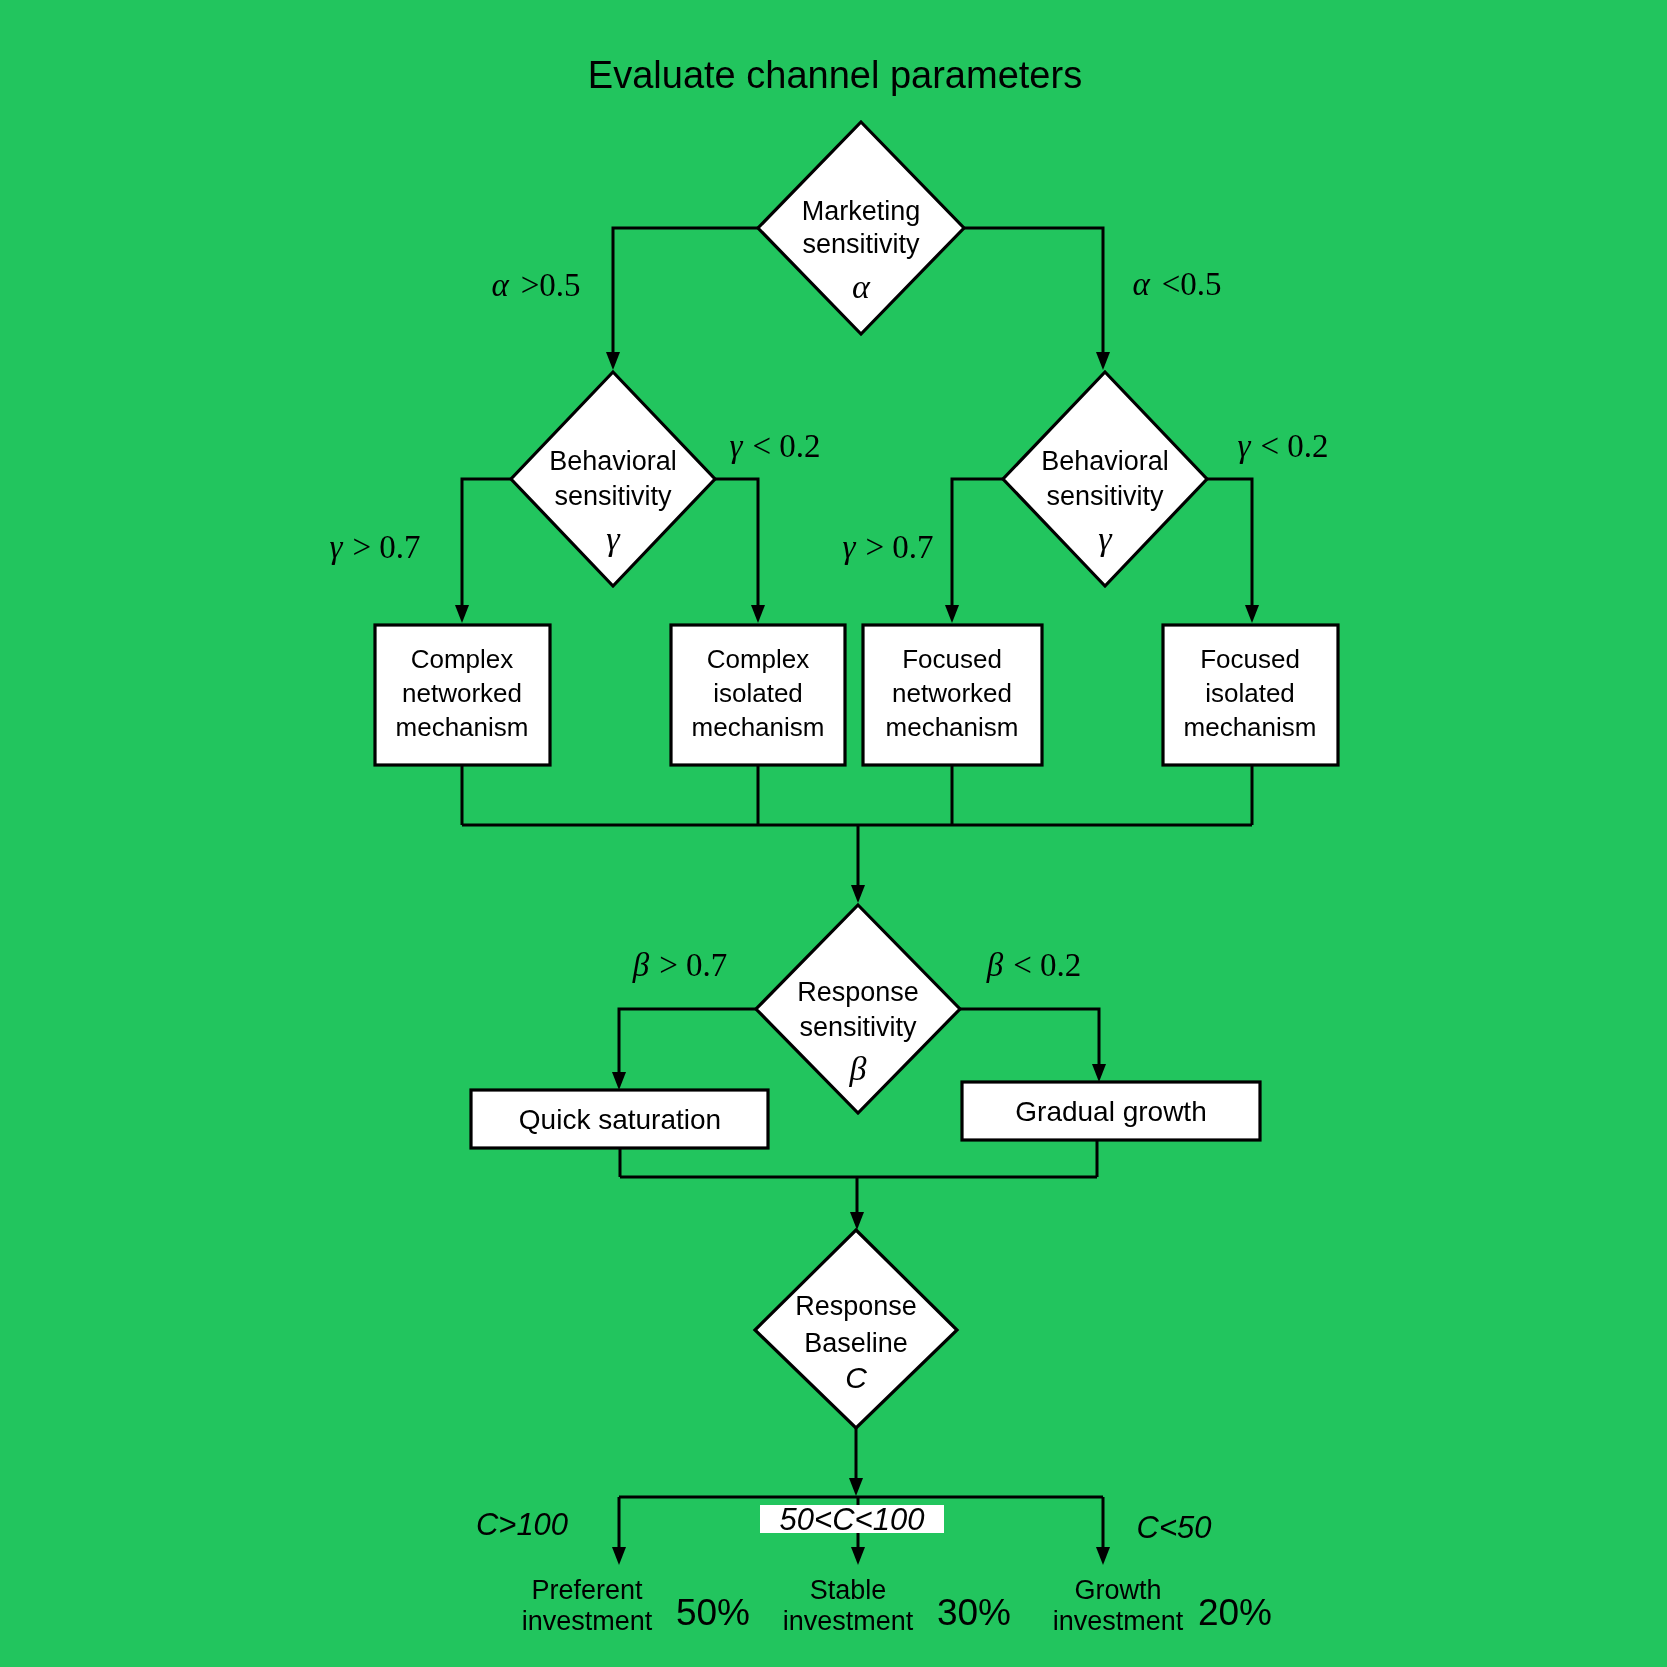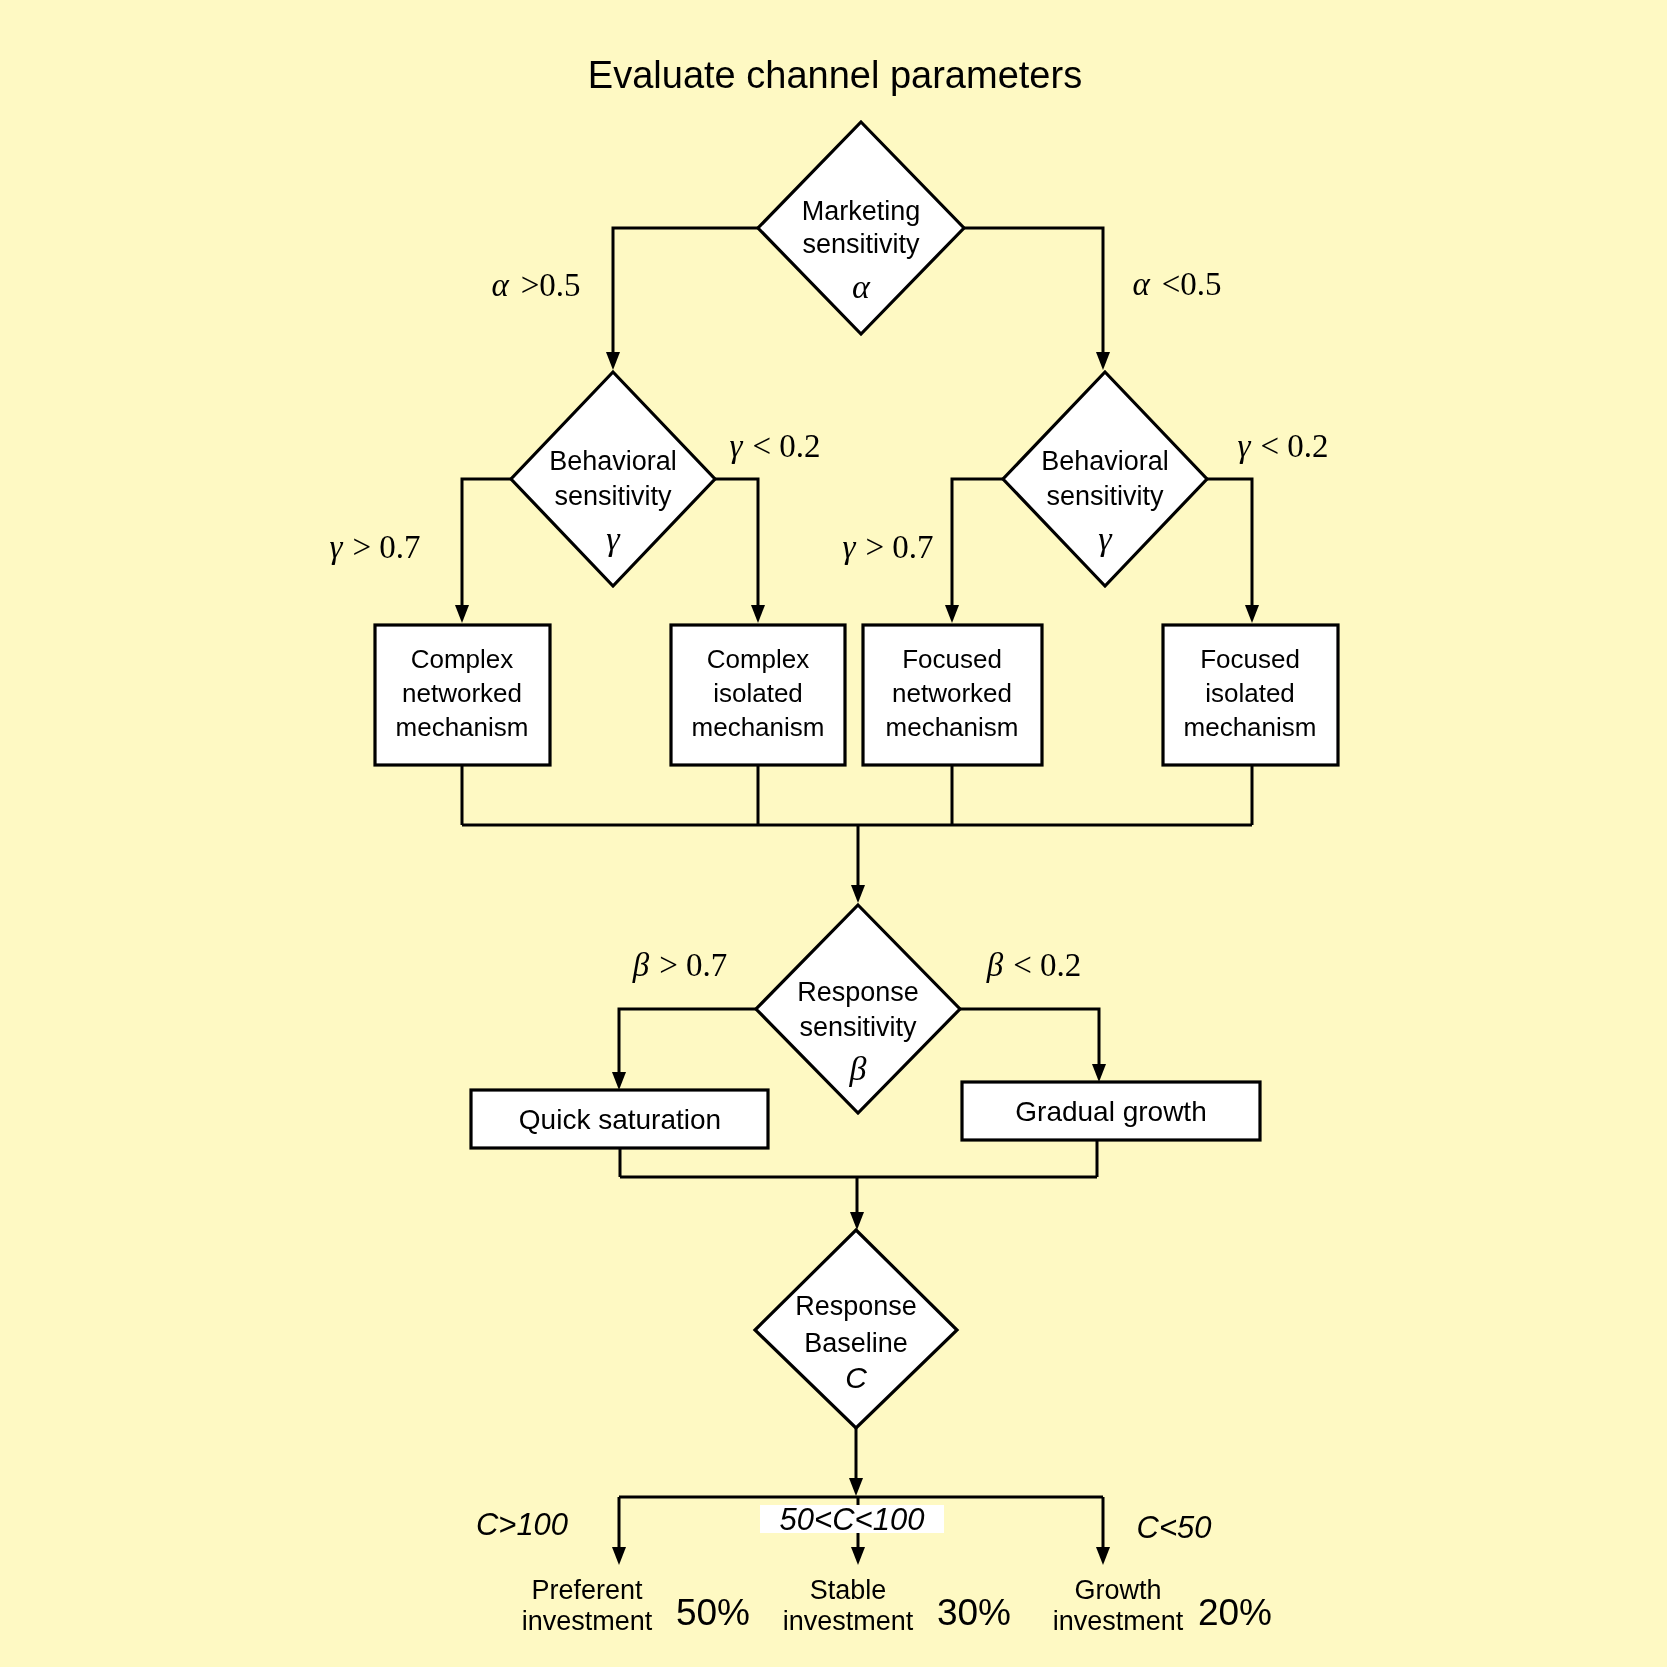--- a/index.html
+++ b/index.html
@@ -1,16 +1,16 @@
 <!DOCTYPE html>
 <html><head>
 <meta charset="utf-8">
 <style>
   html,body{margin:0;padding:0;background:#ffffff;}
-  .stage{width:1667px;height:1667px;position:relative;background:#fef9c3;}
+  .stage{width:1667px;height:1667px;position:relative;background:#22c55e;}
   svg{display:block;}
   .ln{stroke:#000000;stroke-width:3;fill:none;}
   .shape{stroke:#000000;stroke-width:3.2;fill:#ffffff;}
   .ah{fill:#000000;stroke:none;}
   .mask{fill:#ffffff;stroke:none;}
   text{fill:#000000;text-anchor:middle;}
   .t-title{font-family:"Liberation Sans",sans-serif;font-size:38px;}
   .t-node{font-family:"Liberation Sans",sans-serif;font-size:27px;}
   .t-box{font-family:"Liberation Sans",sans-serif;font-size:26px;}
   .t-sboxtxt{font-family:"Liberation Sans",sans-serif;font-size:28px;}

